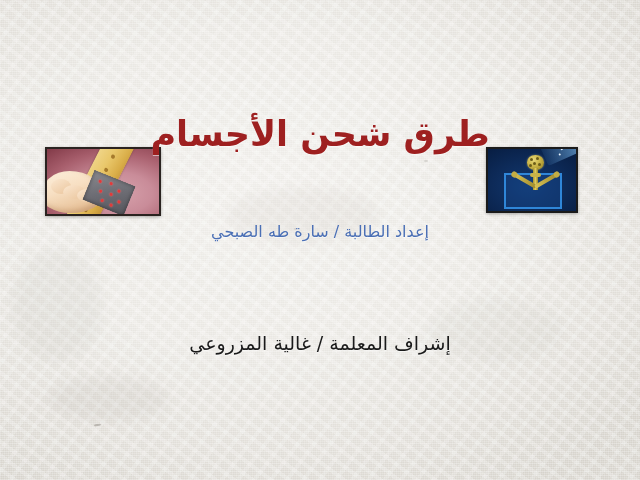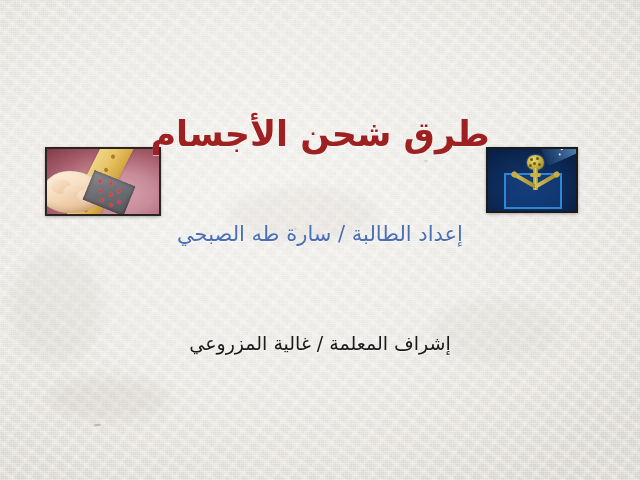--- a/index.html
+++ b/index.html
@@ -283,21 +283,21 @@
     position: absolute;
     width: 640px;
     text-align: center;
     direction: rtl;
     white-space: nowrap;
     font-family: "DejaVu Sans", "Liberation Sans", sans-serif;
   }
   .line-author {
     left: 0;
     top: 222px;
-    font-size: 21px;
+    font-size: 16px;
     font-weight: normal;
     color: #4a6fb5;
     text-shadow: 0 1px 0 rgba(255,255,255,0.5);
   }
   .line-supervisor {
     left: 0;
     top: 332px;
     font-size: 19px;
     font-weight: normal;
     color: #1a1a1a;

